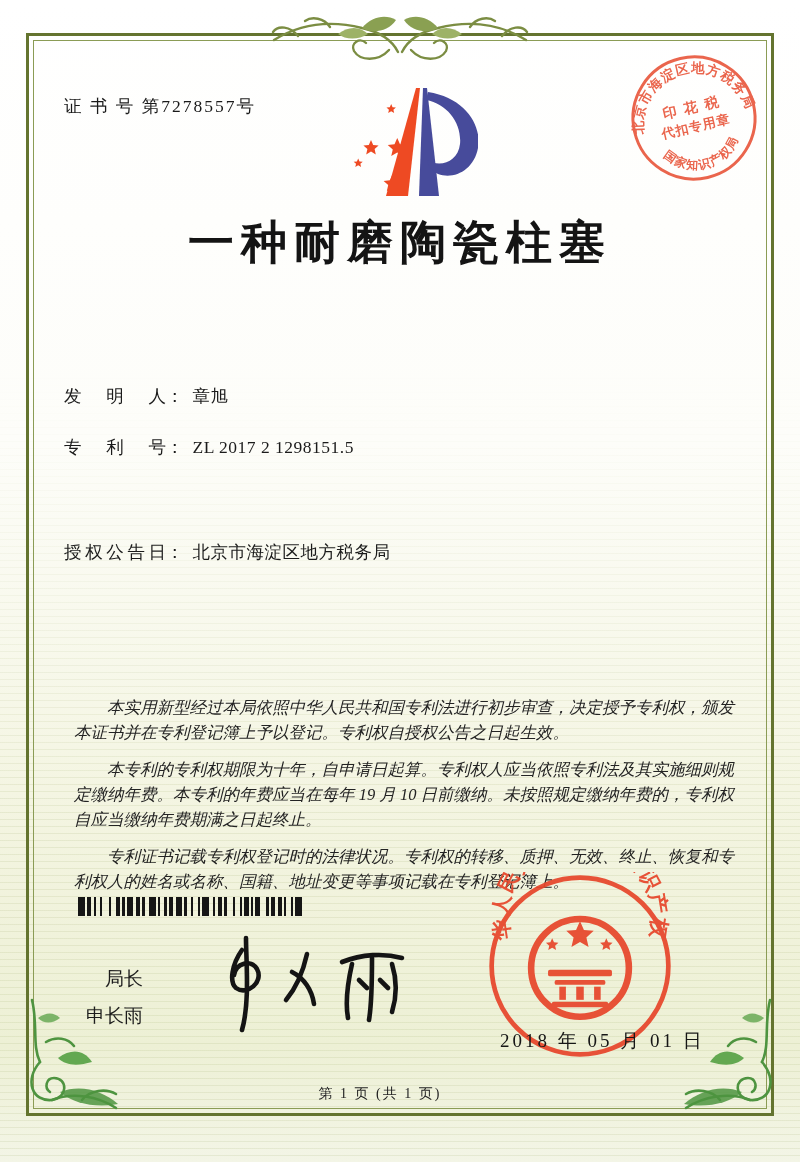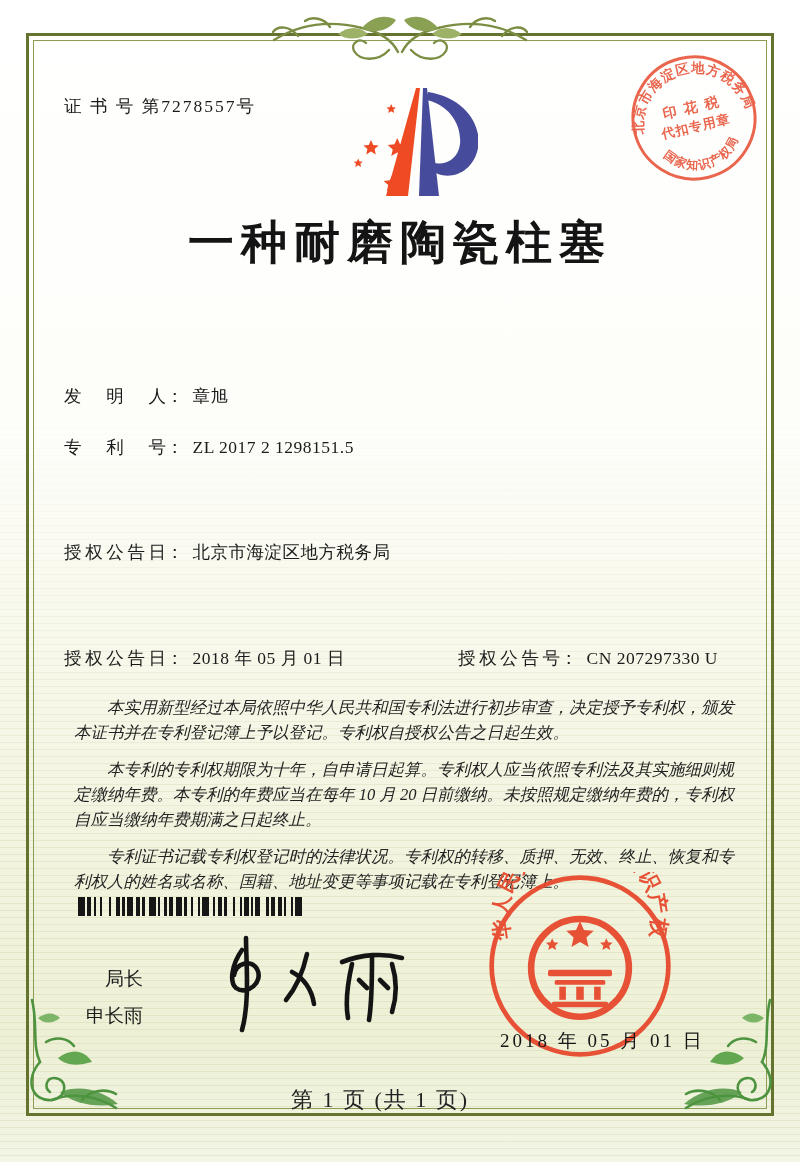--- a/index.html
+++ b/index.html
@@ -34,21 +34,21 @@
   .officer{position:absolute; left:86px; top:960px; font-family:"Liberation Sans","DejaVu Sans",sans-serif;
     font-size:19px; font-weight:500; color:#1c1c1c; line-height:37px;text-align:right;}
   .sig{position:absolute; left:212px; top:930px;}
   .seal{position:absolute; left:486px; top:872px; opacity:.93;}
   .seal-date{position:absolute; left:500px; top:1028px; font-size:19px; letter-spacing:3px; color:#161616; font-weight:500;}
   .stamp{position:absolute; left:628px; top:52px; transform:rotate(-13deg); opacity:.9;}
   .logo{position:absolute; left:336px; top:78px;}
   .orn-top{position:absolute; left:268px; top:8px;}
   .orn-bl{position:absolute; left:24px; top:996px;}
   .orn-br{position:absolute; left:654px; top:996px; transform:scaleX(-1);}
-  .footer{position:absolute; left:0; top:1085px; width:760px; text-align:center; font-size:22px; letter-spacing:2px; color:#222;}
+  .footer{position:absolute; left:0; top:1085px; width:760px; text-align:center; font-size:14px; letter-spacing:2px; color:#222;}
 </style>
 </head>
 <body>
 
 <div class="page">
   <div class="guilloche"></div>
 
   <div class="frame-outer"></div>
   <div class="frame-inner"></div>
 
@@ -110,32 +110,24 @@
 
   <div class="field-row" style="top:384px">
     <span class="flabel">发明人</span><span class="colon">：</span><span class="fvalue">章旭</span>
   </div>
   <div class="field-row" style="top:435px">
     <span class="flabel">专利号</span><span class="colon">：</span><span class="fvalue">ZL 2017 2 1298151.5</span>
   </div>
   <div class="field-row" style="top:540px">
     <span class="flabel">授权公告日</span><span class="colon">：</span><span class="fvalue">北京市海淀区地方税务局</span>
   </div>
-  <div class="field-row" style="top:646px">
-    <span>
-      <span class="flabel">授权公告日</span><span class="colon">：</span><span class="fvalue">2018 年 05 月 01 日</span>
-    </span>
-    <span class="right" style="position:absolute; left:394px;">
-      <span class="flabel">授权公告号</span><span class="colon">：</span><span class="fvalue">CN 207297330 U</span>
-    </span>
-  </div>
 
   <div class="paragraphs">
     <p>本实用新型经过本局依照中华人民共和国专利法进行初步审查，决定授予专利权，颁发本证书并在专利登记簿上予以登记。专利权自授权公告之日起生效。</p>
-    <p>本专利的专利权期限为十年，自申请日起算。专利权人应当依照专利法及其实施细则规定缴纳年费。本专利的年费应当在每年 10 月 20 日前缴纳。未按照规定缴纳年费的，专利权自应当缴纳年费期满之日起终止。</p>
+    <p>本专利的专利权期限为十年，自申请日起算。专利权人应当依照专利法及其实施细则规定缴纳年费。本专利的年费应当在每年 19 月 10 日前缴纳。未按照规定缴纳年费的，专利权自应当缴纳年费期满之日起终止。</p>
     <p>专利证书记载专利权登记时的法律状况。专利权的转移、质押、无效、终止、恢复和专利权人的姓名或名称、国籍、地址变更等事项记载在专利登记簿上。</p>
   </div>
 
   <div class="barcode">
       <span class="bc-bar" style="flex-grow: 3;"></span>
       <span class="bc-space" style="flex-grow: 1;"></span>
       <span class="bc-bar" style="flex-grow: 2;"></span>
       <span class="bc-space" style="flex-grow: 1;"></span>
       <span class="bc-bar" style="flex-grow: 1;"></span>
       <span class="bc-space" style="flex-grow: 2;"></span>

